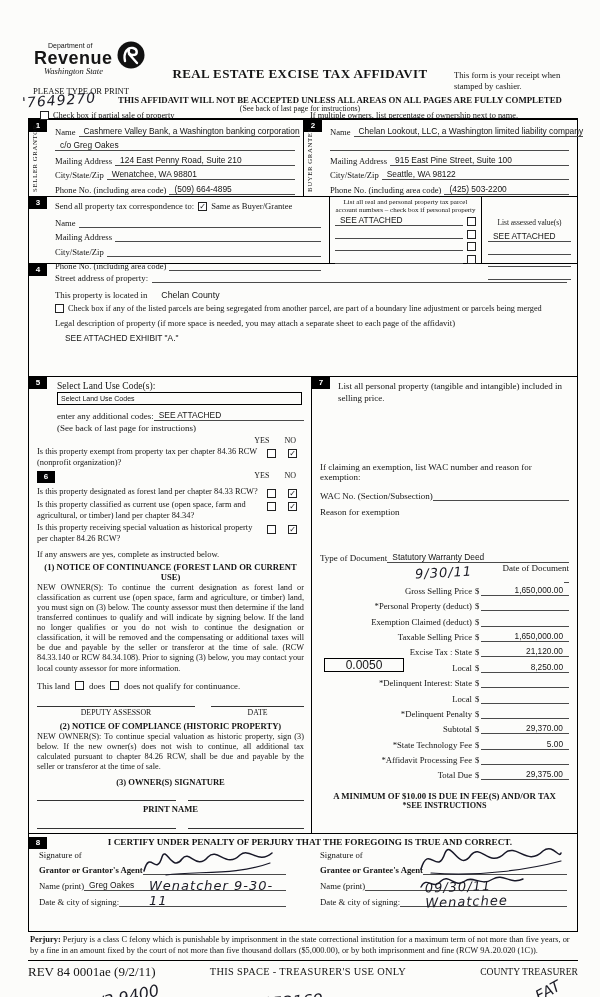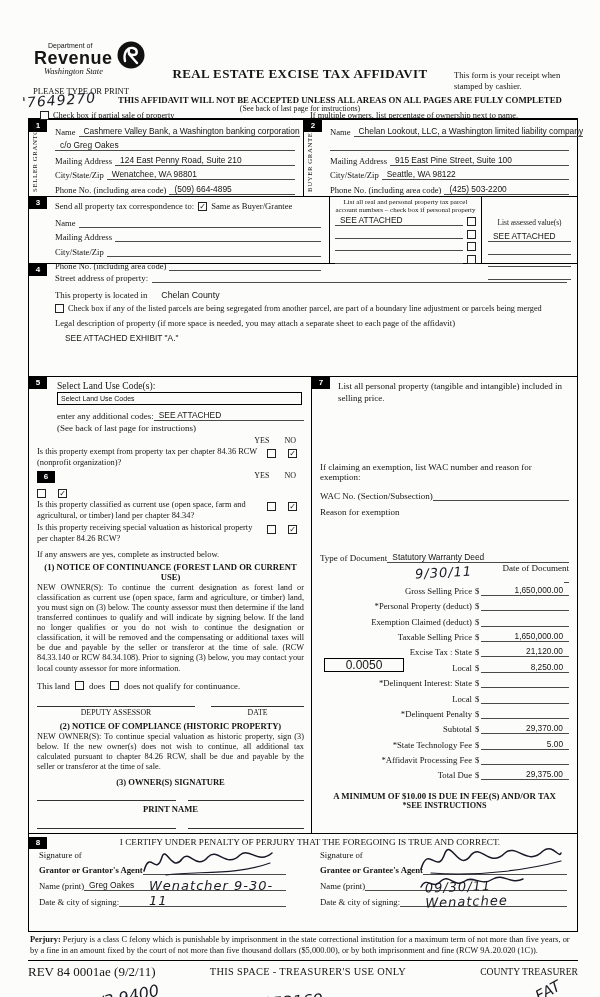--- a/index.html
+++ b/index.html
@@ -109,21 +109,21 @@
   .mdollar { padding:0 2px 0 3px; }
   .mul { flex:1; border-bottom:0.9px solid #4a4a4a; text-align:right; font-family:"Liberation Sans",sans-serif;
          font-size:8.3px; padding-right:6px; min-height:10px; }
   .ratebox { position:absolute; left:4px; bottom:1px; width:80px; height:14px; border:1.4px solid #000;
              display:flex; align-items:center; justify-content:center;
              font-family:"Liberation Sans",sans-serif; font-size:12px; }
   .minnote { font-size:8.8px; font-weight:bold; text-align:center; margin-top:11px; }
   .seeinstr { font-size:8.2px; font-weight:bold; text-align:center; }
 
   .row-s8 { position:relative; padding:3px 10px 4px 10px; height:97px; }
-  .certify { text-align:center; font-size:9.2px; font-weight:normal; padding-left:14px; }
+  .certify { text-align:center; font-size:9.2px; font-weight:bold; padding-left:14px; }
   .s8-cols { display:flex; gap:34px; margin-top:3px; }
   .s8-col { flex:1; }
   .s8-lab { font-size:8.7px; }
   .s8-sigrow { display:flex; align-items:flex-end; height:15px; position:relative; font-size:8.7px; font-weight:bold; }
   .s8-row { display:flex; align-items:flex-end; height:16px; position:relative; font-size:8.7px; }
   .sig-svg { position:absolute; bottom:-2px; pointer-events:none; }
   .handcity { position:absolute; bottom:-1px; font-size:13px; letter-spacing:1px; }
 
   .perjury { margin:0 22px 0 28px; border-bottom:1px solid #000; padding:3px 4px 3px 2px;
              font-size:8.4px; line-height:1.3; }
@@ -326,20 +326,21 @@
             </span>
         </div>
         <div class="s6head">
           <div class="numbox">6</div>
           <div class="yesno" style="margin-top:1px">
             <span>YES</span>
             <span>NO</span>
           </div>
         </div>
         <div class="qrow">
+          <span class="qtxt">Is this property designated as forest land per chapter 84.33 RCW?</span>
           <span class="qcbs">
               <span class="cb"></span>
               <span class="cb">✓</span>
             </span>
         </div>
         <div class="qrow">
           <span class="qtxt">Is this property classified as current use (open space, farm and agricultural, or timber) land per chapter 84.34?</span>
           <span class="qcbs">
               <span class="cb"></span>
               <span class="cb">✓</span>

